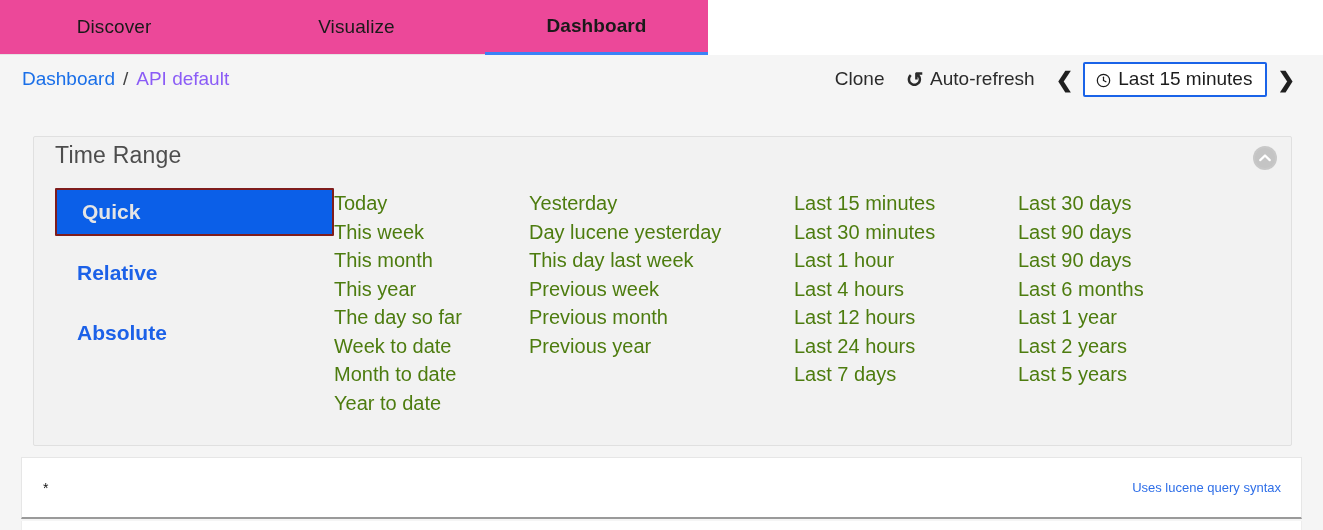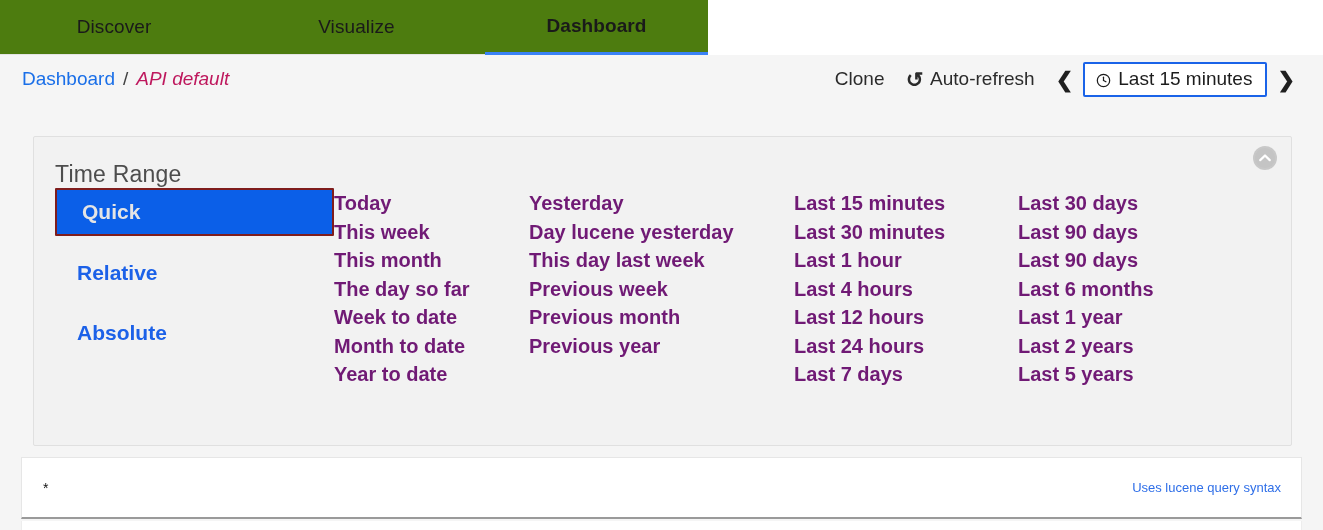--- a/index.html
+++ b/index.html
@@ -17,38 +17,38 @@
     position: absolute; top: 0; left: 0; width: 1323px; height: 55px;
     background: #ffffff;
     display: flex; align-items: stretch;
   }
   .nav-tab {
     display: flex; align-items: center; justify-content: center;
     height: 55px;
     font-size: 19px; color: #1a1a1a; letter-spacing: .1px;
     border-bottom: 1px solid #e4e4e4;
     cursor: pointer; user-select: none;
-    background: #4d7c0f;
+    background: #ec4899;
   }
   .nav-tab.t1 { width: 228px; }
   .nav-tab.t2 { width: 257px; }
   .nav-tab.t3 { width: 223px; }
   .nav-tab.active { font-weight: bold; border-bottom: 3px solid #3b82f6; }
   .nav-rest { flex: 1; height: 55px; background: #ffffff; border-bottom: 1px solid #ffffff; }
 
   
   .toolbar {
     position: absolute; top: 55px; left: 0; width: 1323px; height: 48px;
     display: flex; align-items: center;
     background: #f5f5f5;
   }
   .crumbs { margin-left: 22px; font-size: 19px; display: flex; align-items: baseline; gap: 8px; }
   .crumb-link { color: #1a6fe8; cursor: pointer; }
   .crumb-sep { color: #3f3f3f; }
-  .crumb-current { color: #be185d; font-style: italic; }
+  .crumb-current { color: #8b5cf6; }
 
   .tools { margin-left: auto; display: flex; align-items: center; gap: 0; padding-right: 18px; }
   .tool-btn {
     font-size: 19px; color: #2b2b2b; cursor: pointer; user-select: none;
     display: flex; align-items: flex-end; gap: 6px;
     padding: 0 11px; background: transparent; border: none;
     font-family: "Liberation Sans", sans-serif;
   }
   .refresh-glyph {
     display: inline-block; font-size: 21px; line-height: 1; transform: scaleX(-1); font-weight: 600;
@@ -67,21 +67,21 @@
   .clock-ic { width: 15px; height: 15px; flex: 0 0 15px; }
 
   
   .tr-panel {
     position: absolute; left: 33px; top: 136px; width: 1259px; height: 310px;
     background: #f2f2f2;
     border: 1px solid #e0e0e0;
     border-radius: 2px;
   }
   .tr-title {
-    position: absolute; left: 21px; top: 24px;
+    position: absolute; left: 21px; top: 5px;
     font-size: 23px; color: #4d4d4d; font-weight: 300; letter-spacing: .2px;
   }
   .collapse-ic {
     position: absolute; right: 14px; top: 9px;
     width: 24px; height: 24px; border-radius: 50%;
     background: #c8c8c8; cursor: pointer;
     display: flex; align-items: center; justify-content: center;
   }
   .collapse-ic svg { display: block; }
 
@@ -96,21 +96,21 @@
   }
   .side-tab.active { background: #0b5fe8; color: #e5e5e5; border: 2px solid #7f1d1d; padding: 10px 0 10px 25px; }
 
   .cols { display: flex; flex: 1; padding-top: 4px; }
   .qcol { display: flex; flex-direction: column; }
   .qcol.c1 { width: 195px; }
   .qcol.c2 { width: 265px; }
   .qcol.c3 { width: 215px; }
   .qcol.c4 { width: 220px; margin-left: 9px; }
   .qlink {
-    font-size: 20px; font-weight: bold; color: #701a75;
+    font-size: 20px; font-weight: normal; color: #4d7c0f;
     line-height: 28.5px; cursor: pointer; user-select: none; white-space: nowrap;
   }
 
   
   .query-bar {
     position: absolute; left: 21px; top: 457px; width: 1281px; height: 62px;
     background: #ffffff; border: 1px solid #e6e6e6;
     border-bottom: 2px solid #9a9a9a;
     display: flex; align-items: center;
   }
@@ -195,20 +195,21 @@
         <div class="side-tab">
           <span>Absolute</span>
         </div>
       </div>
 
       <div class="cols">
         <div class="qcol c1">
           <div class="qlink">Today</div>
           <div class="qlink">This week</div>
           <div class="qlink">This month</div>
+          <div class="qlink">This year</div>
           <div class="qlink">The day so far</div>
           <div class="qlink">Week to date</div>
           <div class="qlink">Month to date</div>
           <div class="qlink">Year to date</div>
         </div>
         <div class="qcol c2">
           <div class="qlink">Yesterday</div>
           <div class="qlink">Day lucene yesterday</div>
           <div class="qlink">This day last week</div>
           <div class="qlink">Previous week</div>

